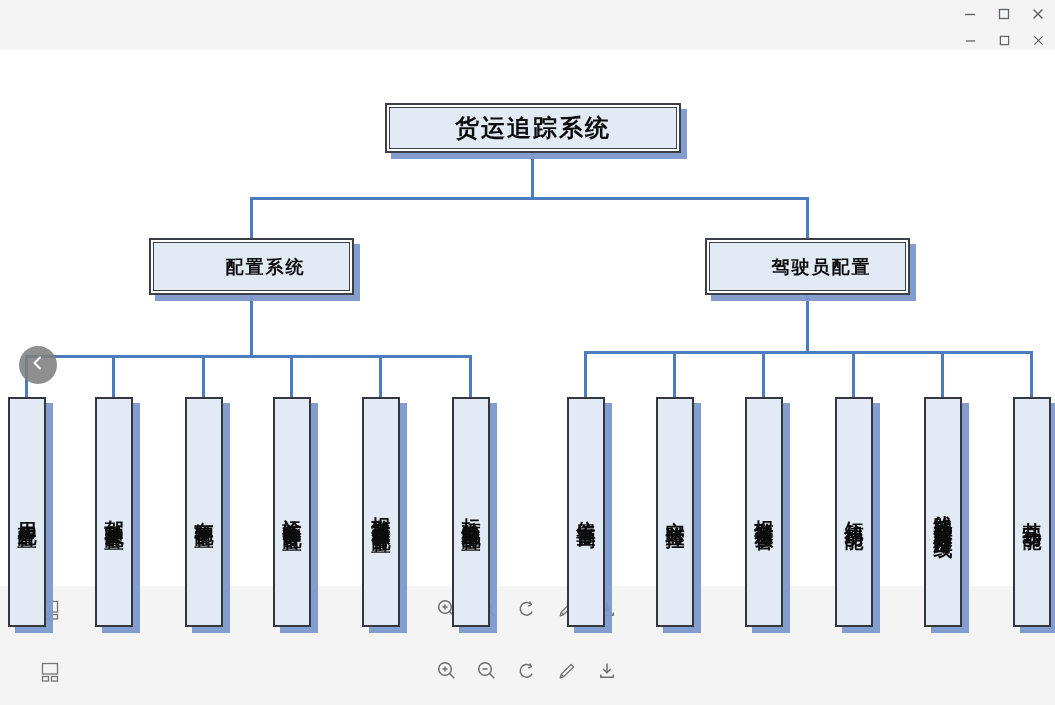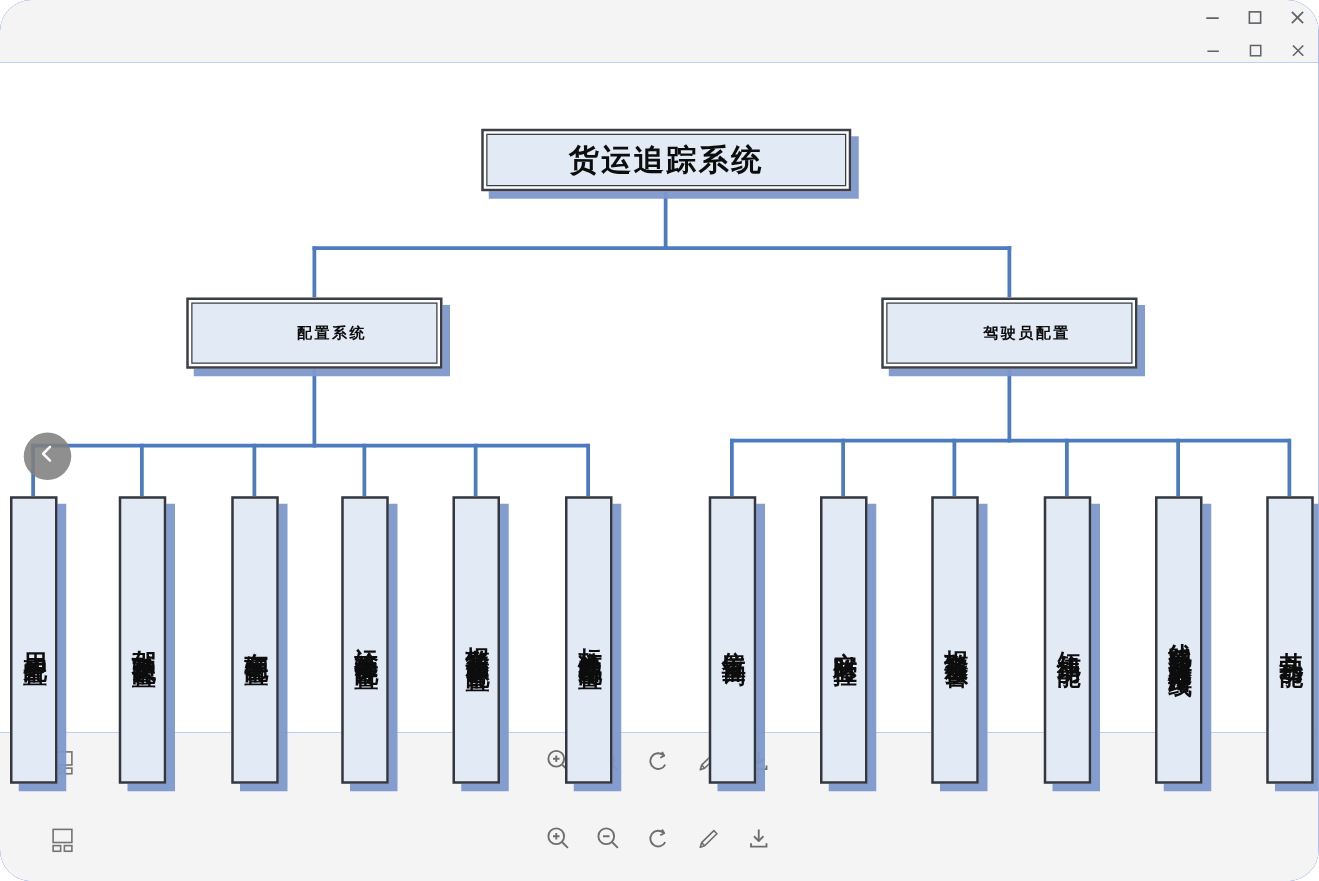--- a/index.html
+++ b/index.html
@@ -1,17 +1,17 @@
 <!DOCTYPE html>
 <html><head>
 <meta charset="utf-8">
 <style>
   html,body{margin:0;padding:0;background:#fff;}
   #app{position:relative;width:1055px;height:705px;overflow:hidden;
-       font-family:"Liberation Sans","DejaVu Sans",sans-serif;background:#1d4ed8;border-radius:25px;}
+       font-family:"Liberation Sans","DejaVu Sans",sans-serif;background:#5eead4;}
 
   
   .top-chrome{position:absolute;left:0;top:0;width:1055px;height:50px;background:#f4f4f4;}
   .winrow{position:absolute;right:0;height:22px;display:flex;}
   .winrow.r1{top:3px;} .winrow.r2{top:29px;}
   .winbtn{width:34px;height:22px;display:flex;align-items:center;justify-content:center;cursor:pointer;}
   .winbtn svg{display:block;}
 
   
   .canvas{position:absolute;left:0;top:50px;width:1055px;height:536px;background:#ffffff;}
@@ -22,21 +22,21 @@
 
   
   .node2{position:absolute;z-index:2;background:#ffffff;border:2px solid #3c3f45;padding:2px;
          box-shadow:6px 6px 0 rgba(125,152,204,.95);display:flex;}
   .node2 .inner{flex:1;border:1px solid #3c3f45;background:#e2eaf6;display:flex;
                 align-items:center;justify-content:center;font-weight:bold;color:#0d0d0d;}
   .node-root{left:385px;top:53px;width:288px;height:42px;}
   .node-root .inner{font-size:24px;letter-spacing:2px;}
   .node-conf{left:149px;top:188px;width:197px;height:49px;}
   .node-mon {left:705px;top:188px;width:197px;height:49px;}
-  .node-conf .inner,.node-mon .inner{font-size:12px;letter-spacing:2px;padding-left:28px;}
+  .node-conf .inner,.node-mon .inner{font-size:18px;letter-spacing:2px;padding-left:28px;}
 
   
   .leaf{position:absolute;top:347px;width:34px;height:226px;z-index:2;background:#e2eaf6;
         border:2px solid #34373d;box-shadow:7px 6px 0 rgba(125,152,204,.95);
         display:flex;align-items:center;justify-content:center;
         writing-mode:vertical-rl;text-orientation:upright;
         font-size:19px;font-weight:bold;color:#0d0d0d;letter-spacing:3px;}
   .lf1{left:8px;}   .lf2{left:95px;}  .lf3{left:185px;} .lf4{left:273px;}
   .lf5{left:362px;} .lf6{left:452px;} .lf7{left:567px;} .lf8{left:656px;}
   .lf9{left:745px;} .lf10{left:835px;}.lf11{left:924px;}.lf12{left:1013px;}

